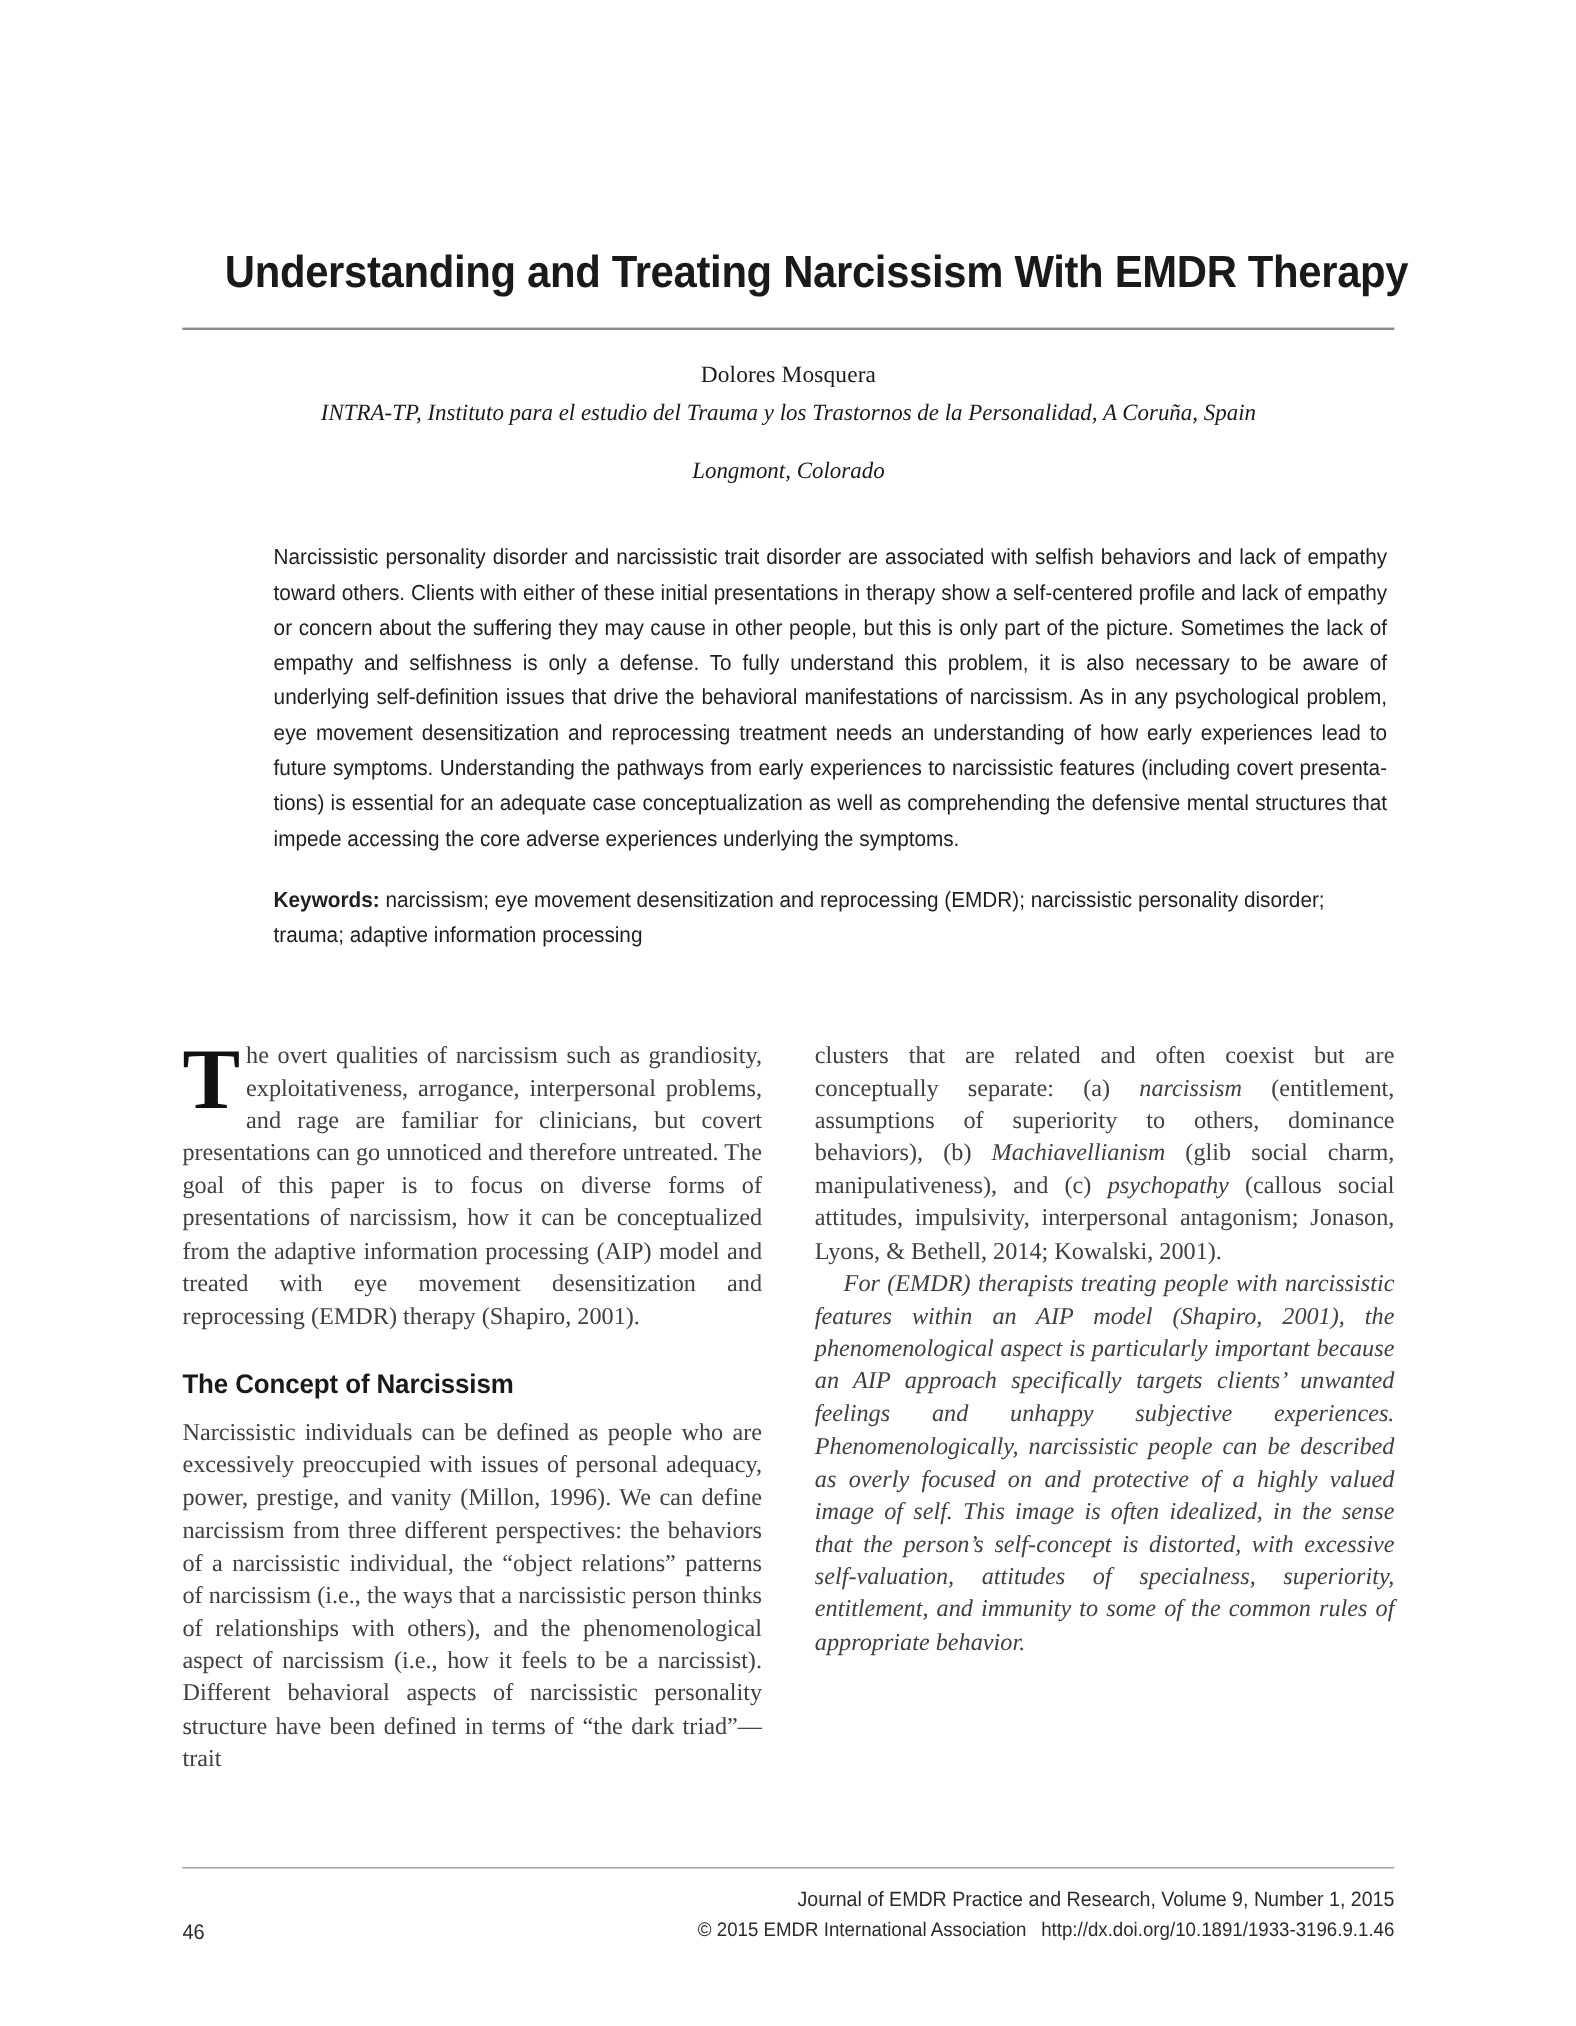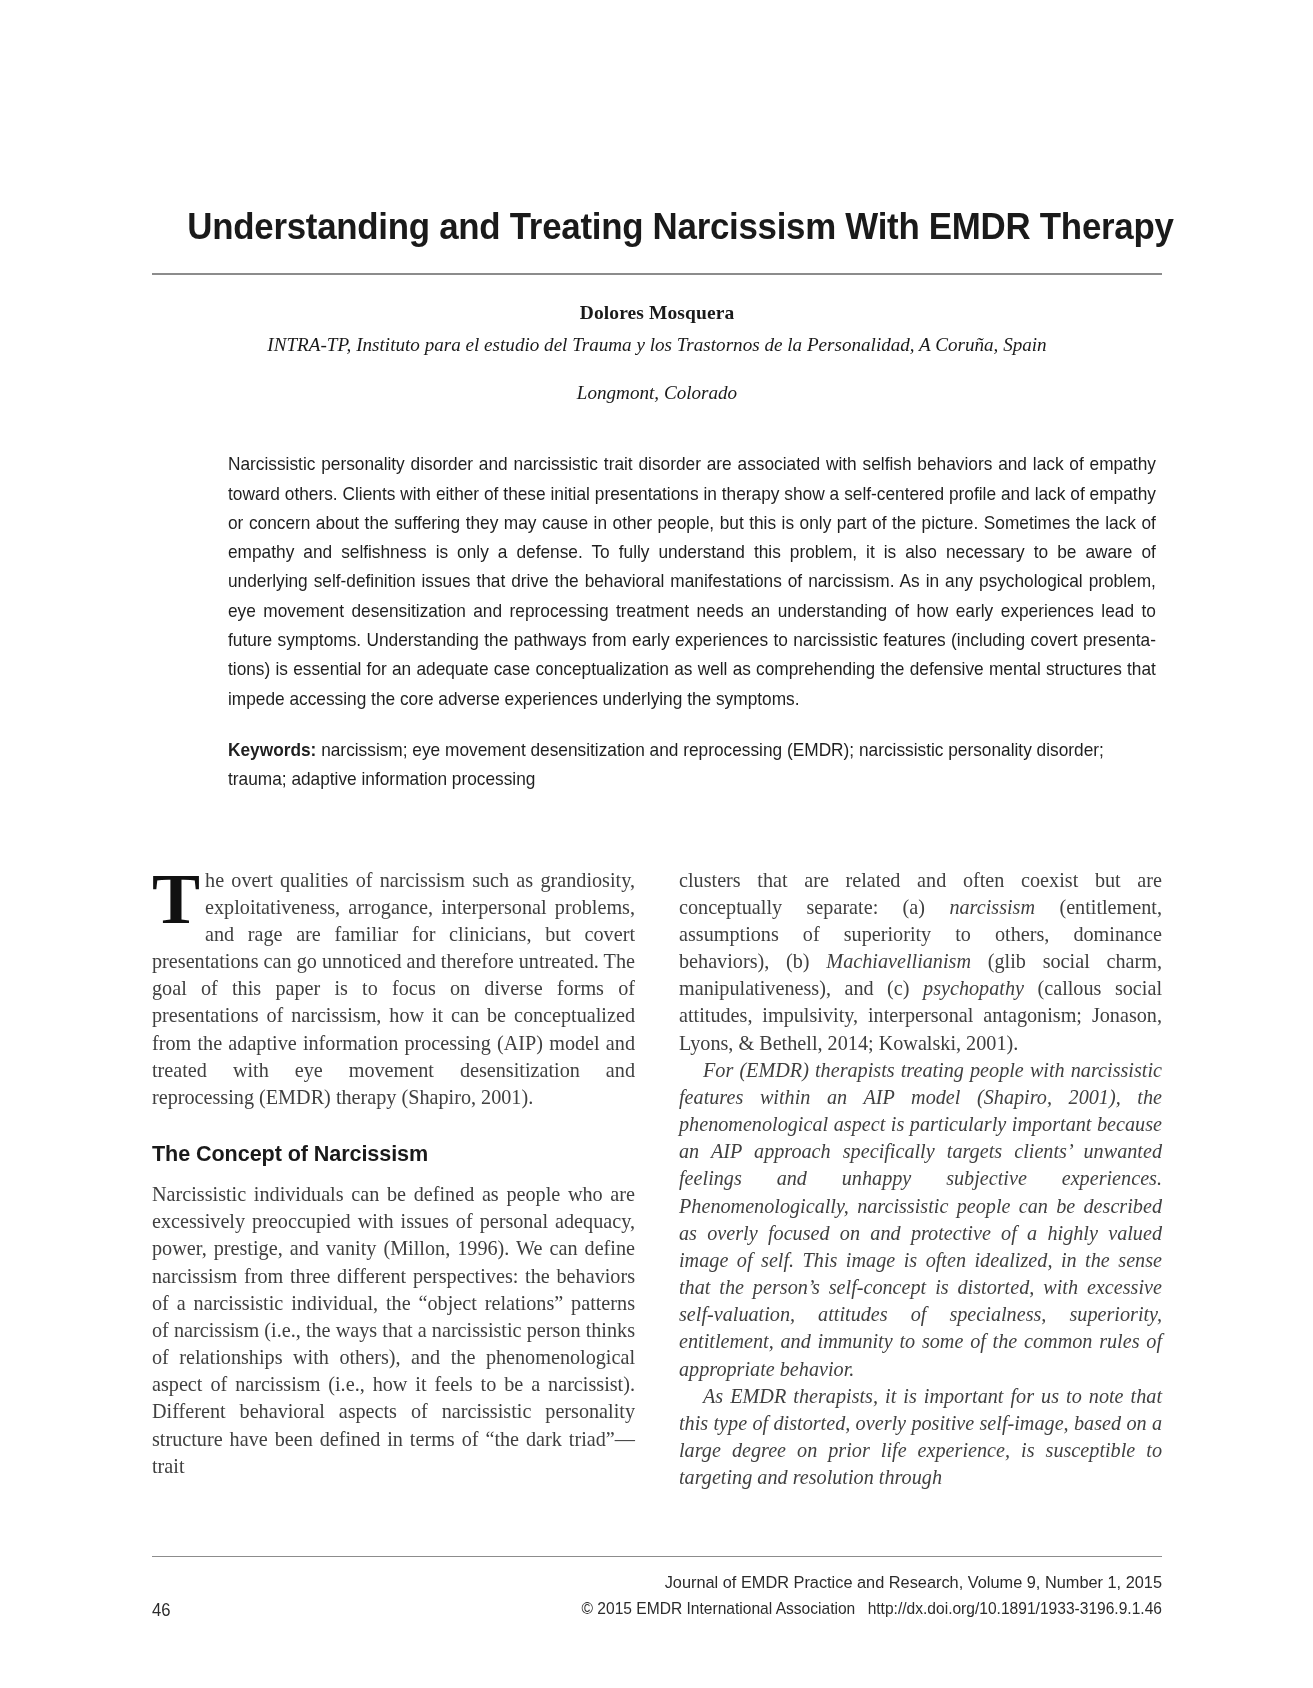--- a/index.html
+++ b/index.html
@@ -44,21 +44,21 @@
     width: 100%;
   }
 
   
   .authors-block {
     margin-top: 25px;
     text-align: center;
   }
   .author-name {
     font-family: "Liberation Serif", serif;
-    font-weight: bold;
+    font-weight: normal;
     font-size: 19.5px;
     color: #1a1a1a;
     line-height: 1.35;
     letter-spacing: 0.1px;
   }
   .author-affil {
     font-family: "Liberation Serif", serif;
     font-style: italic;
     font-size: 19.5px;
     color: #1a1a1a;
@@ -213,21 +213,20 @@
 
       <div class="col">
         <p class="body-p dropcap-p">The overt qualities of narcissism such as grandiosity, exploitativeness, arrogance, interpersonal problems, and rage are familiar for clinicians, but covert presentations can go unnoticed and therefore untreated. The goal of this paper is to focus on diverse forms of presentations of narcissism, how it can be conceptualized from the adaptive information processing (AIP) model and treated with eye movement desensitization and reprocessing (EMDR) therapy (Shapiro, 2001).</p>
         <h2 class="section-head">The Concept of Narcissism</h2>
         <p class="body-p">Narcissistic individuals can be defined as people who are excessively preoccupied with issues of personal adequacy, power, prestige, and vanity (Millon, 1996). We can define narcissism from three different perspectives: the behaviors of a narcissistic individual, the “object relations” patterns of narcissism (i.e., the ways that a narcissistic person thinks of relationships with others), and the phenomenological aspect of narcissism (i.e., how it feels to be a narcissist). Different behavioral aspects of narcissistic personality structure have been defined in terms of “the dark triad”—trait</p>
       </div>
 
       <div class="col">
         <p class="body-p"><span>clusters that are related and often coexist but are conceptually separate: (a) </span><i>narcissism</i><span> (entitlement, assumptions of superiority to others, dominance behaviors), (b) </span><i>Machiavellianism</i><span> (glib social charm, manipulativeness), and (c) </span><i>psychopathy</i><span> (callous social attitudes, impulsivity, interpersonal antagonism; Jonason, Lyons, &amp; Bethell, 2014; Kowalski, 2001).</span></p>
         <p class="body-p indent">For (EMDR) therapists treating people with narcissistic features within an AIP model (Shapiro, 2001), the phenomenological aspect is particularly important because an AIP approach specifically targets clients’ unwanted feelings and unhappy subjective experiences. Phenomenologically, narcissistic people can be described as overly focused on and protective of a highly valued image of self. This image is often idealized, in the sense that the person’s self-concept is distorted, with excessive self-valuation, attitudes of specialness, superiority, entitlement, and immunity to some of the common rules of appropriate behavior.</p>
-        <p class="body-p indent">As EMDR therapists, it is important for us to note that this type of distorted, overly positive self-image, based on a large degree on prior life experience, is susceptible to targeting and resolution through</p>
       </div>
 
     </div>
 
     <div class="footer">
       <div class="footer-rule"></div>
       <div class="footer-row">
         <div class="page-num">46</div>
         <div class="footer-right">
           <div>Journal of EMDR Practice and Research, Volume 9, Number 1, 2015</div>

